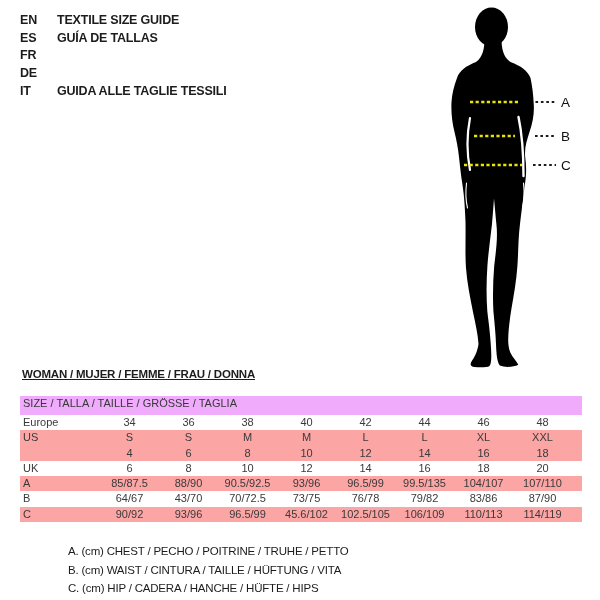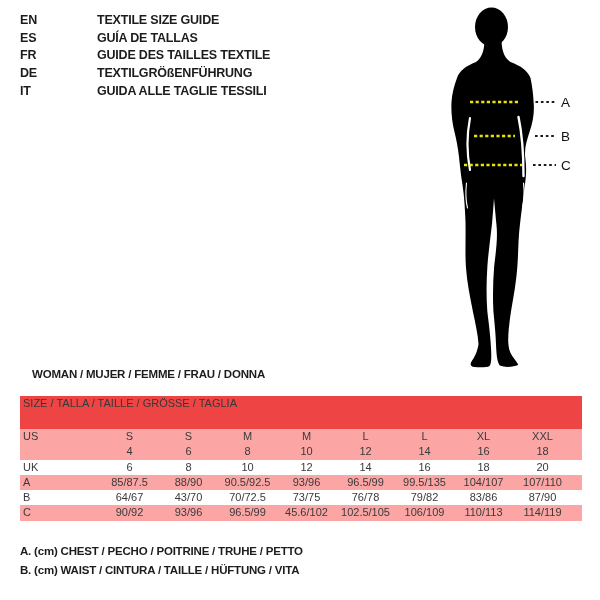--- a/index.html
+++ b/index.html
@@ -4,78 +4,77 @@
 <style>
   html,body { margin:0; padding:0; background:#ffffff; }
   .canvas {
     position:relative; width:600px; height:600px; background:#ffffff;
     font-family:"Liberation Sans", sans-serif; overflow:hidden;
     color:#1b1b1b;
   }
 
   
   .lang-list { position:absolute; left:20px; top:11px; }
-  .lang-row { display:flex; align-items:center; height:17.8px;gap:40px; }
+  .lang-row { display:flex; align-items:center; height:17.8px; }
   .lang-code, .lang-label {
     font-size:12.5px; font-weight:bold; letter-spacing:-0.2px; color:#1c1c1c;
     white-space:nowrap;
   }
   .lang-code { width:37px; }
 
   
   .figure { position:absolute; left:420px; top:0; width:180px; height:380px; }
   .figure svg { display:block; }
   .marker-text { font-family:"Liberation Sans", sans-serif; font-size:13.5px; fill:#111111; }
 
   
   .section-title {
-    position:absolute; left:32px; top:368px;
+    position:absolute; left:22px; top:368px;
     font-size:11.5px; font-weight:bold; letter-spacing:-0.2px; color:#1c1c1c;
     white-space:nowrap;
+    text-decoration:underline;
   }
 
   
   .size-table { position:absolute; left:20px; top:396px; width:562px; font-size:11px; color:#3a3a3a; }
   .t-header {
-    height:33px; line-height:15px; background:#ef4444; padding-left:3px;
+    height:19px; line-height:15px; background:#f0abfc; padding-left:3px;
     font-size:11px; color:#383838; white-space:nowrap;
   }
   .t-row { display:grid; grid-template-columns:80px repeat(8,59px); height:15.3px; line-height:15.3px; }
   .t-row.shaded { background:#fca5a5; }
   .t-label { padding-left:3px; text-align:left; white-space:nowrap; }
   .t-cell { text-align:center; white-space:nowrap; }
 
   
   .legend { position:absolute; left:20px; top:542px; }
   .legend-row {
-    height:18.6px; line-height:18.6px; font-size:11.5px; font-weight:bold;
-    letter-spacing:-0.2px; color:#1c1c1c; white-space:nowrap;
+    height:18.6px; line-height:18.6px; font-size:11.5px; font-weight:normal;
+    letter-spacing:-0.2px; color:#1c1c1c; white-space:nowrap;margin-left:48px;
   }
 </style>
 </head>
 <body>
 
 <div class="canvas">
 
   <div class="lang-list">
     <div class="lang-row">
       <span class="lang-code">EN</span>
       <span class="lang-label">TEXTILE SIZE GUIDE</span>
     </div>
     <div class="lang-row">
       <span class="lang-code">ES</span>
       <span class="lang-label">GUÍA DE TALLAS</span>
     </div>
     <div class="lang-row">
       <span class="lang-code">FR</span>
-      <span class="lang-label">GUIDE DES TAILLES TEXTILE</span>
     </div>
     <div class="lang-row">
       <span class="lang-code">DE</span>
-      <span class="lang-label">TEXTILGRÖßENFÜHRUNG</span>
     </div>
     <div class="lang-row">
       <span class="lang-code">IT</span>
       <span class="lang-label">GUIDA ALLE TAGLIE TESSILI</span>
     </div>
   </div>
 
   <div class="figure">
     <svg viewBox="0 0 180 380" width="180" height="380" xmlns="http://www.w3.org/2000/svg">
       <ellipse cx="71.5" cy="27" rx="16.5" ry="19.5" fill="#000000"></ellipse>
@@ -135,20 +134,31 @@
       <text class="marker-text" x="141" y="140.5">B</text>
       <text class="marker-text" x="141" y="169.5">C</text>
     </svg>
   </div>
 
   <div class="section-title">WOMAN / MUJER / FEMME / FRAU / DONNA</div>
 
   <div class="size-table">
     <div class="t-header">SIZE / TALLA / TAILLE / GRÖSSE / TAGLIA</div>
 
+    <div class="t-row">
+      <div class="t-label">Europe</div>
+      <div class="t-cell">34</div>
+      <div class="t-cell">36</div>
+      <div class="t-cell">38</div>
+      <div class="t-cell">40</div>
+      <div class="t-cell">42</div>
+      <div class="t-cell">44</div>
+      <div class="t-cell">46</div>
+      <div class="t-cell">48</div>
+    </div>
 
     <div class="t-row shaded">
       <div class="t-label">US</div>
       <div class="t-cell">S</div>
       <div class="t-cell">S</div>
       <div class="t-cell">M</div>
       <div class="t-cell">M</div>
       <div class="t-cell">L</div>
       <div class="t-cell">L</div>
       <div class="t-cell">XL</div>
@@ -212,15 +222,16 @@
       <div class="t-cell">102.5/105</div>
       <div class="t-cell">106/109</div>
       <div class="t-cell">110/113</div>
       <div class="t-cell">114/119</div>
     </div>
   </div>
 
   <div class="legend">
     <div class="legend-row">A. (cm) CHEST / PECHO / POITRINE / TRUHE / PETTO</div>
     <div class="legend-row">B. (cm) WAIST / CINTURA / TAILLE / HÜFTUNG / VITA</div>
+    <div class="legend-row">C. (cm) HIP / CADERA / HANCHE / HÜFTE / HIPS</div>
   </div>
 
 </div>
 
 </body></html>

